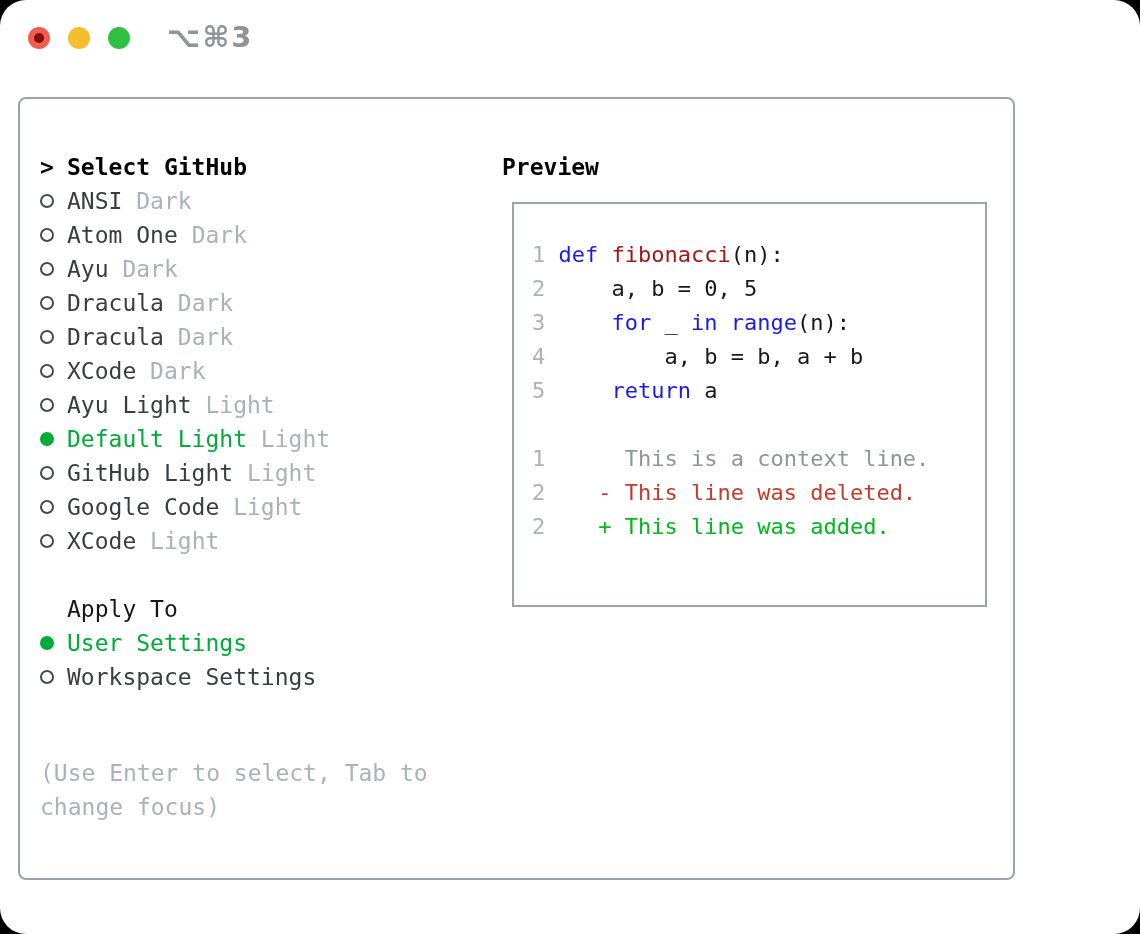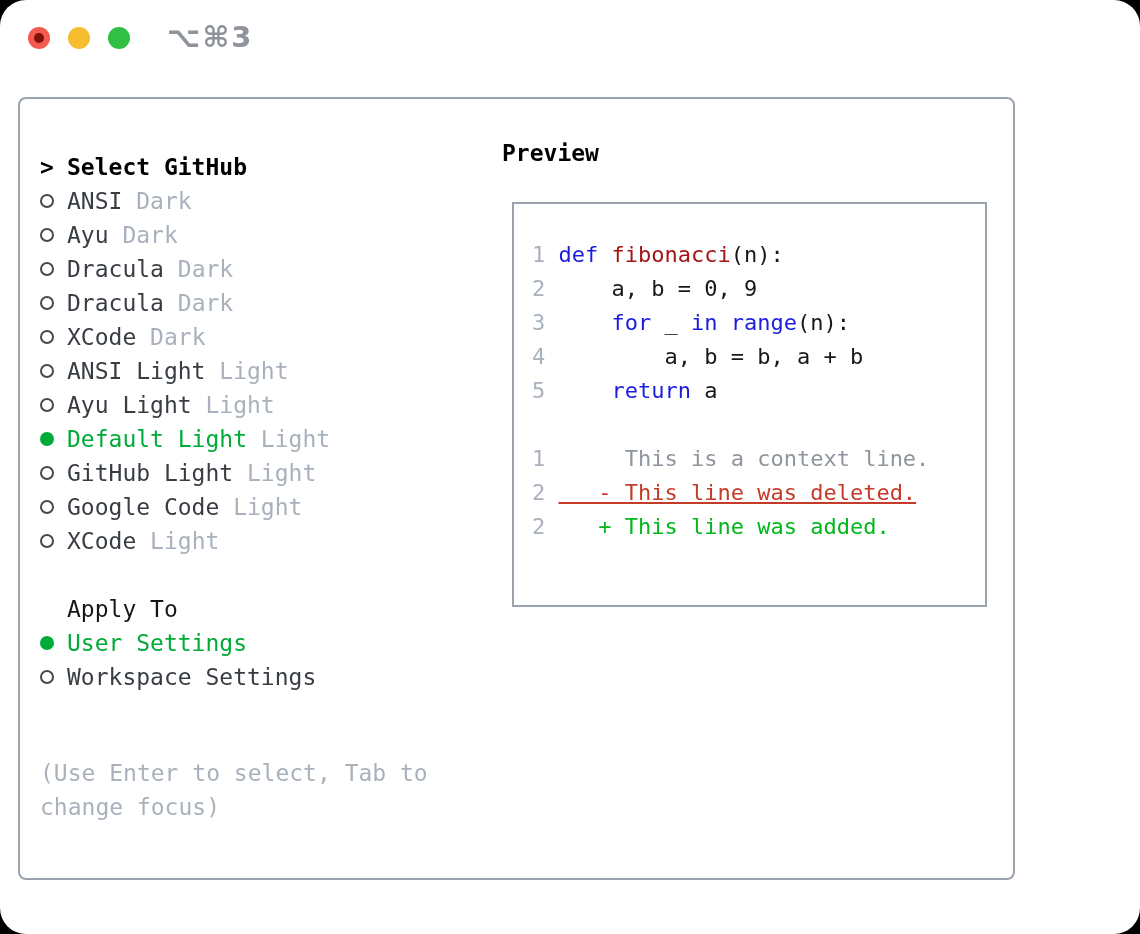--- a/index.html
+++ b/index.html
@@ -34,34 +34,34 @@
   .hdr { font-weight:bold; color:#000; }
   .hdr2 { color:#14171a; }
   .radio { width:14px; height:14px; border:2px solid #454a52; border-radius:50%; box-sizing:border-box; }
   .radio.sel { background:var(--green); border-color:var(--green); }
   .lbl { white-space:pre; }
   .tag { color:var(--muted); }
   .sel-text .name { color:var(--green); }
   .blank { height:34px; }
   .hint { width:412px; color:var(--muted); font:23px/34px "DejaVu Sans Mono", monospace;margin-top:28px; }
   
-  .preview-label { position:absolute; left:482px; top:37px; height:34px; line-height:34px;
+  .preview-label { position:absolute; left:482px; top:51px; height:34px; line-height:34px;
     font:bold 23px/34px "DejaVu Sans Mono", monospace; color:#000; }
   .preview-box {
     position:absolute; left:492px; top:103px; width:471px; height:401px;
     border:2px solid var(--border); overflow:hidden;
   }
   .code { position:absolute; left:18px; top:34px; font:22px/34px "DejaVu Sans Mono", monospace; }
   .code-line { height:34px; white-space:pre; }
   .ln { color:var(--lnum); }
   .tk-kw  { color:var(--kw); }
   .tk-fn  { color:var(--fn); }
   .tk-txt { color:var(--code-text); }
   .tk-ctx { color:var(--ctx); }
-  .tk-del { color:var(--del);text-decoration:underline; }
+  .tk-del { color:var(--del); }
   .tk-add { color:var(--add); }
 </style>
 </head>
 <body>
 
 <div class="window">
 
   <div class="lights">
     <span class="light light-red"></span>
     <span class="light light-yellow"></span>
@@ -72,25 +72,25 @@
   <div class="panel">
 
     <div class="left-col">
       <div class="row">
         <span class="marker caret">&gt;</span>
         <span class="hdr">Select GitHub</span>
       </div>
 
       <div id="theme-list">
           <div class="row"><span class="marker"><span class="radio"></span></span><span class="lbl"><span class="name">ANSI</span><span class="tag"> Dark</span></span></div>
+          <div class="row"><span class="marker"><span class="radio"></span></span><span class="lbl"><span class="name">Atom One</span><span class="tag"> Dark</span></span></div>
           <div class="row"><span class="marker"><span class="radio"></span></span><span class="lbl"><span class="name">Ayu</span><span class="tag"> Dark</span></span></div>
           <div class="row"><span class="marker"><span class="radio"></span></span><span class="lbl"><span class="name">Dracula</span><span class="tag"> Dark</span></span></div>
           <div class="row"><span class="marker"><span class="radio"></span></span><span class="lbl"><span class="name">Dracula</span><span class="tag"> Dark</span></span></div>
           <div class="row"><span class="marker"><span class="radio"></span></span><span class="lbl"><span class="name">XCode</span><span class="tag"> Dark</span></span></div>
-          <div class="row"><span class="marker"><span class="radio"></span></span><span class="lbl"><span class="name">ANSI Light</span><span class="tag"> Light</span></span></div>
           <div class="row"><span class="marker"><span class="radio"></span></span><span class="lbl"><span class="name">Ayu Light</span><span class="tag"> Light</span></span></div>
           <div class="row"><span class="marker"><span class="radio sel"></span></span><span class="lbl sel-text"><span class="name">Default Light</span><span class="tag"> Light</span></span></div>
           <div class="row"><span class="marker"><span class="radio"></span></span><span class="lbl"><span class="name">GitHub Light</span><span class="tag"> Light</span></span></div>
           <div class="row"><span class="marker"><span class="radio"></span></span><span class="lbl"><span class="name">Google Code</span><span class="tag"> Light</span></span></div>
           <div class="row"><span class="marker"><span class="radio"></span></span><span class="lbl"><span class="name">XCode</span><span class="tag"> Light</span></span></div>
         </div>
 
       <div class="blank"></div>
 
       <div class="row">
@@ -106,21 +106,21 @@
       <div class="blank"></div>
 
       <div class="hint">(Use Enter to select, Tab to change focus)</div>
     </div>
 
     <div class="preview-label">Preview</div>
 
     <div class="preview-box">
       <div class="code" id="code-lines">
           <div class="code-line"><span class="ln">1 </span><span class="tk-kw">def</span><span class="tk-txt"> </span><span class="tk-fn">fibonacci</span><span class="tk-txt">(n):</span></div>
-          <div class="code-line"><span class="ln">2 </span><span class="tk-txt">    a, b = 0, 9</span></div>
+          <div class="code-line"><span class="ln">2 </span><span class="tk-txt">    a, b = 0, 5</span></div>
           <div class="code-line"><span class="ln">3 </span><span class="tk-txt">    </span><span class="tk-kw">for</span><span class="tk-txt"> _ </span><span class="tk-kw">in</span><span class="tk-txt"> </span><span class="tk-kw">range</span><span class="tk-txt">(n):</span></div>
           <div class="code-line"><span class="ln">4 </span><span class="tk-txt">        a, b = b, a + b</span></div>
           <div class="code-line"><span class="ln">5 </span><span class="tk-txt">    </span><span class="tk-kw">return</span><span class="tk-txt"> a</span></div>
           <div class="code-line"><span class="ln">  </span></div>
           <div class="code-line"><span class="ln">1 </span><span class="tk-ctx">     This is a context line.</span></div>
           <div class="code-line"><span class="ln">2 </span><span class="tk-del">   - This line was deleted.</span></div>
           <div class="code-line"><span class="ln">2 </span><span class="tk-add">   + This line was added.</span></div>
         </div>
     </div>
 

